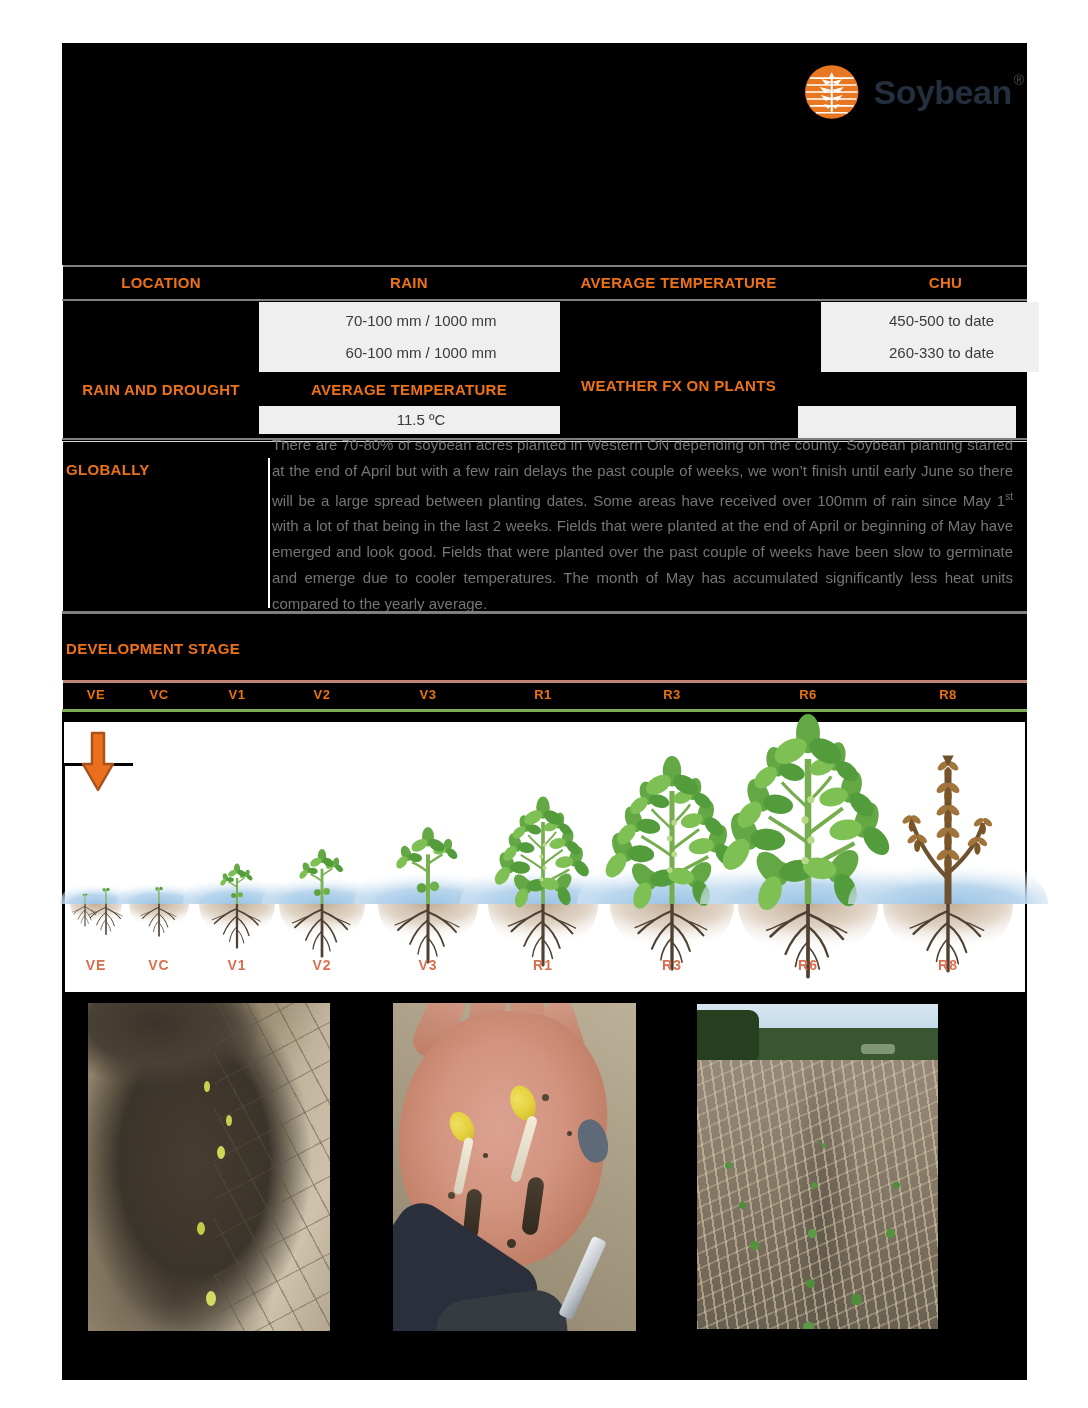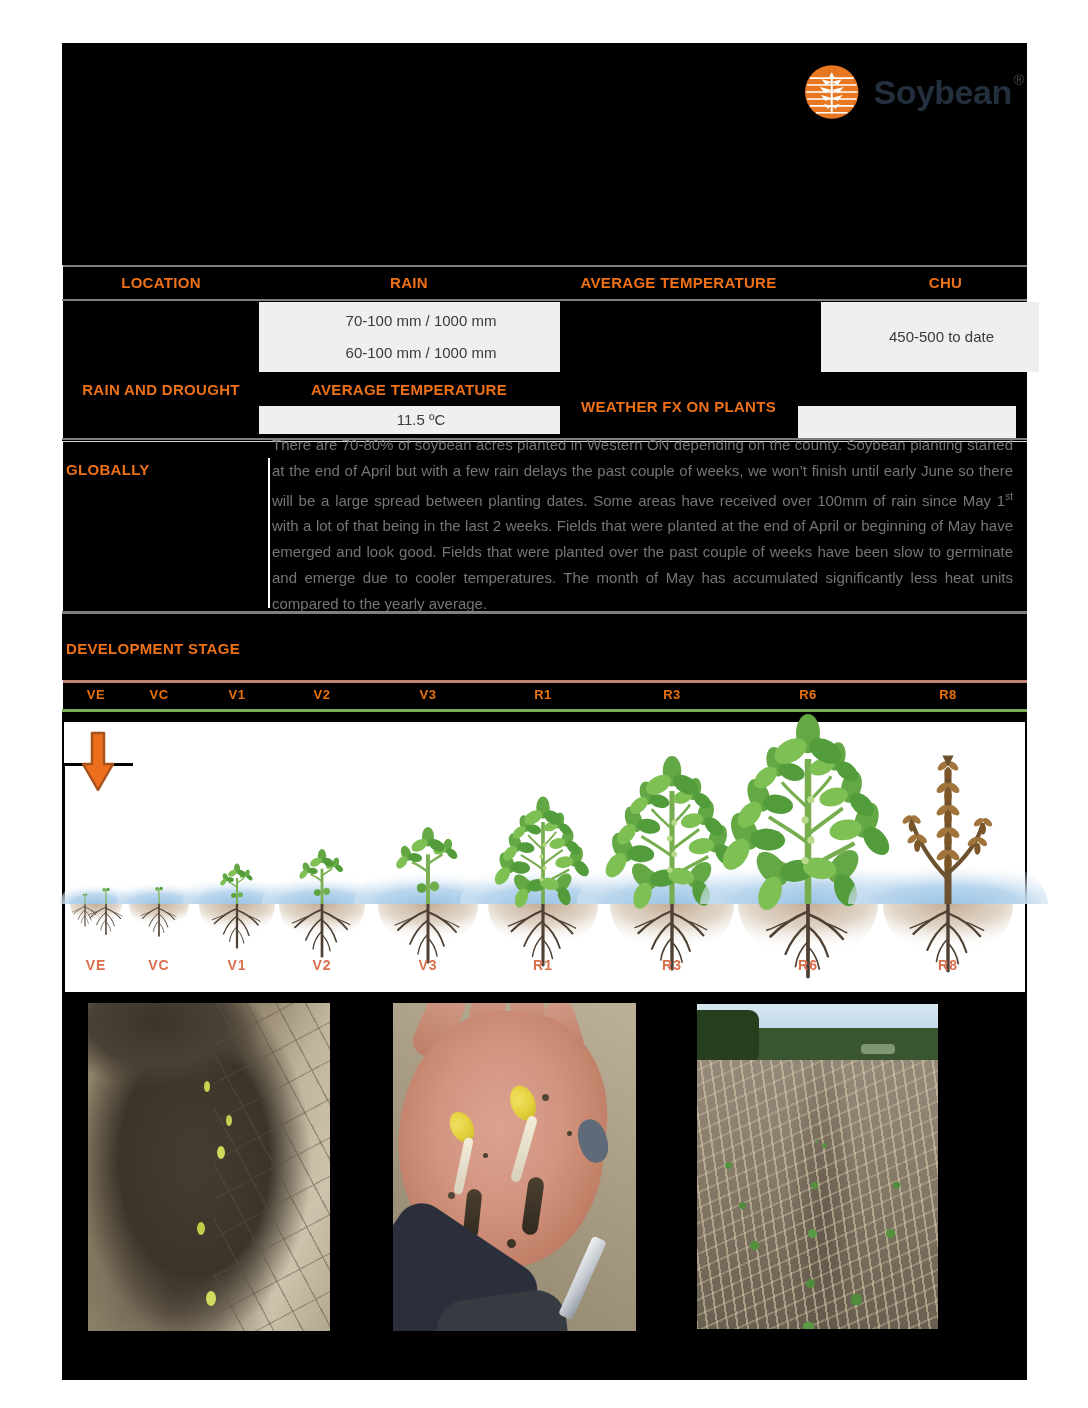--- a/index.html
+++ b/index.html
@@ -127,25 +127,26 @@
   <div class="th" style="left:560px;top:274px;width:237px;">AVERAGE TEMPERATURE</div>
   <div class="th" style="left:836px;top:274px;width:219px;">CHU</div>
   <div class="hline" style="left:62px;top:299px;width:965px;height:2px;"></div>
 
   <div class="cell" style="left:259px;top:302px;width:301px;height:70px;">
     <div>70-100 mm / 1000 mm</div>
     <div>60-100 mm / 1000 mm</div>
   </div>
   <div class="cell" style="left:798px;top:302px;width:218px;height:70px;margin-left:23px;">
     <div>450-500 to date</div>
+    <div>260-330 to date</div>
   </div>
 
   <div class="th" style="left:64px;top:381px;width:194px;">RAIN AND DROUGHT</div>
   <div class="th" style="left:258px;top:381px;width:302px;">AVERAGE TEMPERATURE</div>
-  <div class="th" style="left:560px;top:398px;width:237px;">WEATHER FX ON PLANTS</div>
+  <div class="th" style="left:560px;top:377px;width:237px;">WEATHER FX ON PLANTS</div>
   <div class="cell" style="left:259px;top:406px;width:301px;height:28px;">
     <div>11.5 ºC</div>
   </div>
   <div class="cell" style="left:798px;top:406px;width:218px;height:32px;"></div>
   <div class="hline" style="left:62px;top:438px;width:965px;height:2px;"></div>
 
   <div class="hline" style="left:62px;top:441px;width:965px;height:1px;background:#d9d9d9;"></div>
   <div class="vline" style="left:62px;top:441px;width:1px;height:172px;"></div>
   <div class="olabel" style="left:66px;top:461px;">GLOBALLY</div>
   <div class="vline" style="left:268px;top:458px;width:2px;height:150px;"></div>

